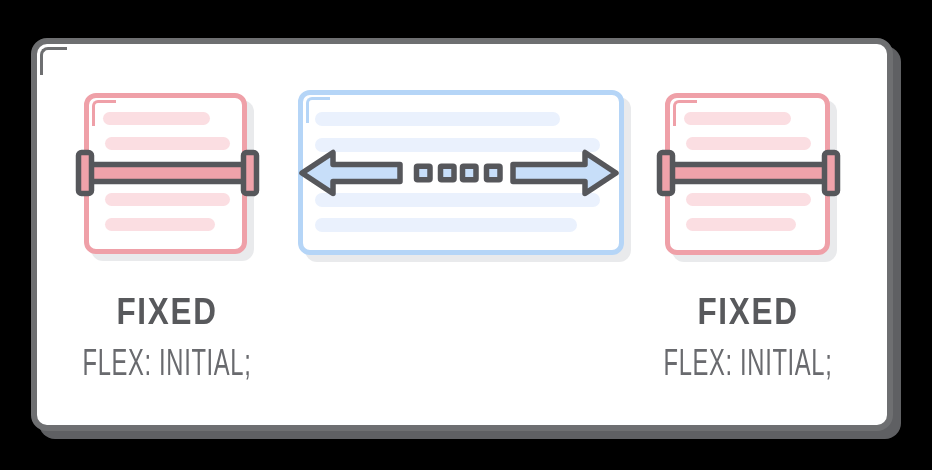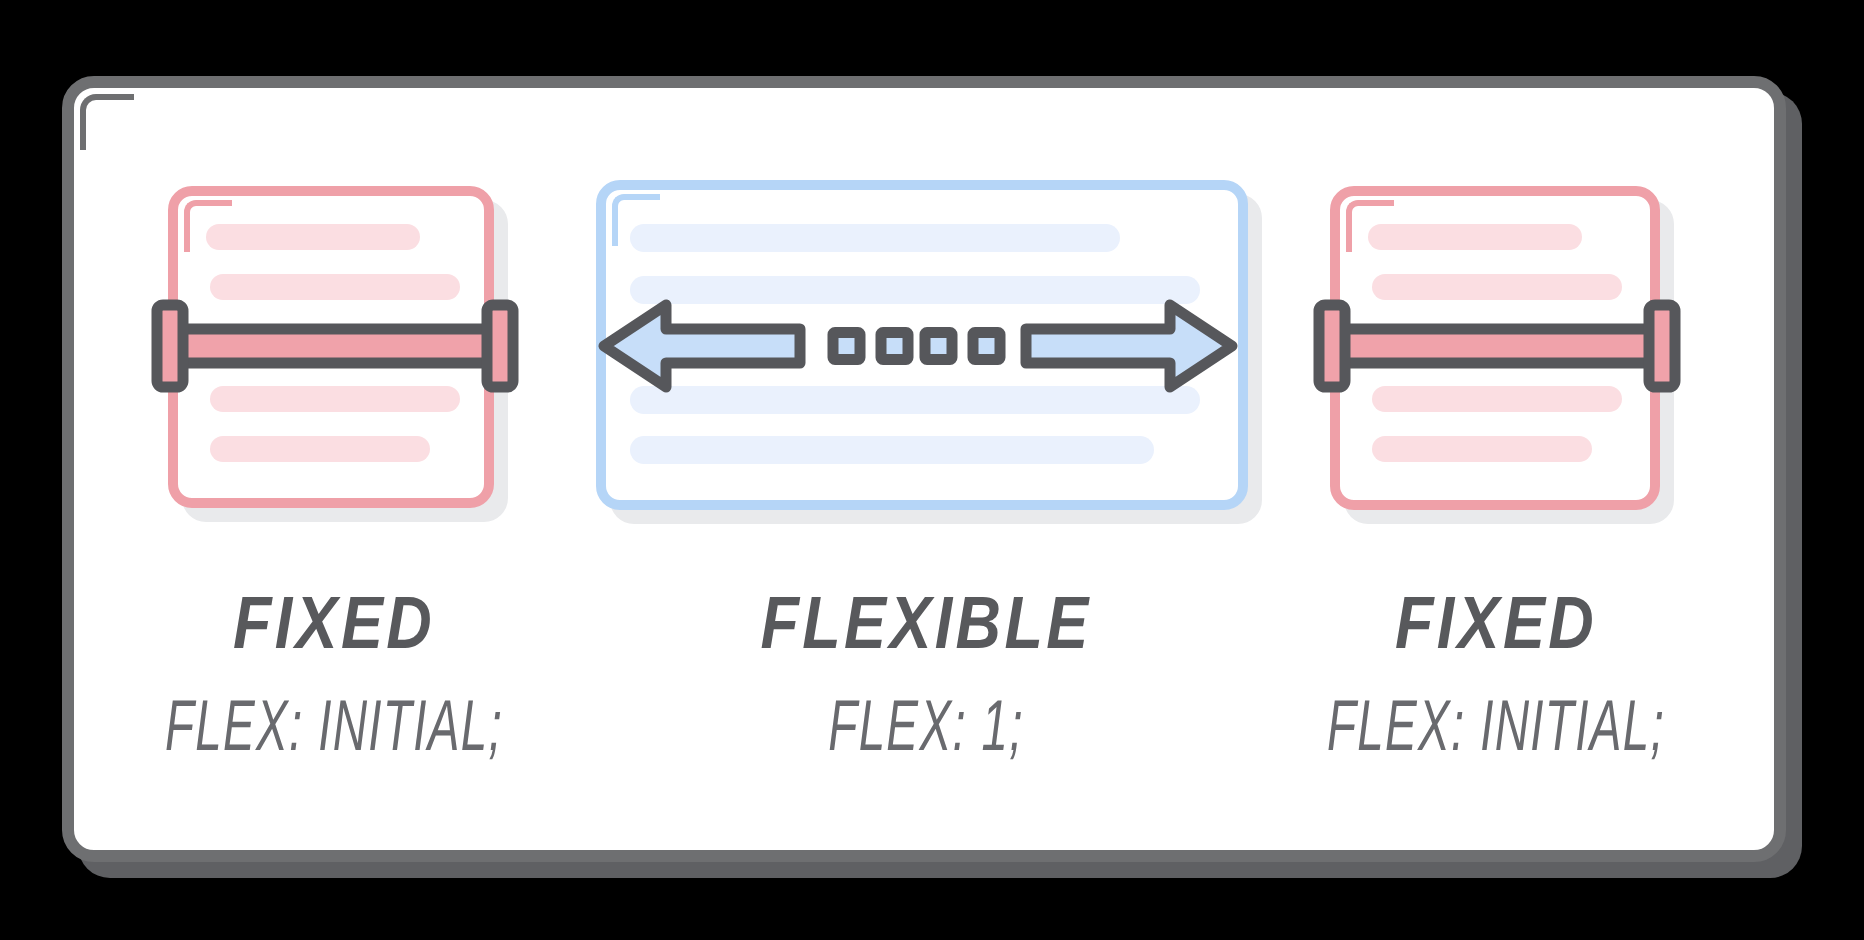--- a/index.html
+++ b/index.html
@@ -7,21 +7,20 @@
     padding: 0;
     background: #000000;
     font-family: "Liberation Sans", sans-serif;
   }
   .stage {
     position: relative;
     width: 932px;
     height: 470px;
     background: #000000;
     overflow: hidden;
-    font-style: italic;
   }
   
   .panel {
     position: absolute;
     left: 31px;
     top: 38px;
     width: 862px;
     height: 393px;
     box-sizing: border-box;
     background: #FFFFFF;
@@ -192,23 +191,19 @@
       <rect x="6.5" y="6.5" width="13" height="41" rx="3"></rect>
       <rect x="171.5" y="6.5" width="13" height="41" rx="3"></rect>
     </g>
   </svg>
 
   <div class="col-label col-label-left">
     <div class="col-title">FIXED</div>
     <div class="col-code">FLEX: INITIAL;</div>
   </div>
 
-  <div class="col-label col-label-middle">
-    <div class="col-title">FLEXIBLE</div>
-    <div class="col-code">FLEX: 1;</div>
-  </div>
 
   <div class="col-label col-label-right">
     <div class="col-title">FIXED</div>
     <div class="col-code">FLEX: INITIAL;</div>
   </div>
 
 </div>
 
 </body></html>

